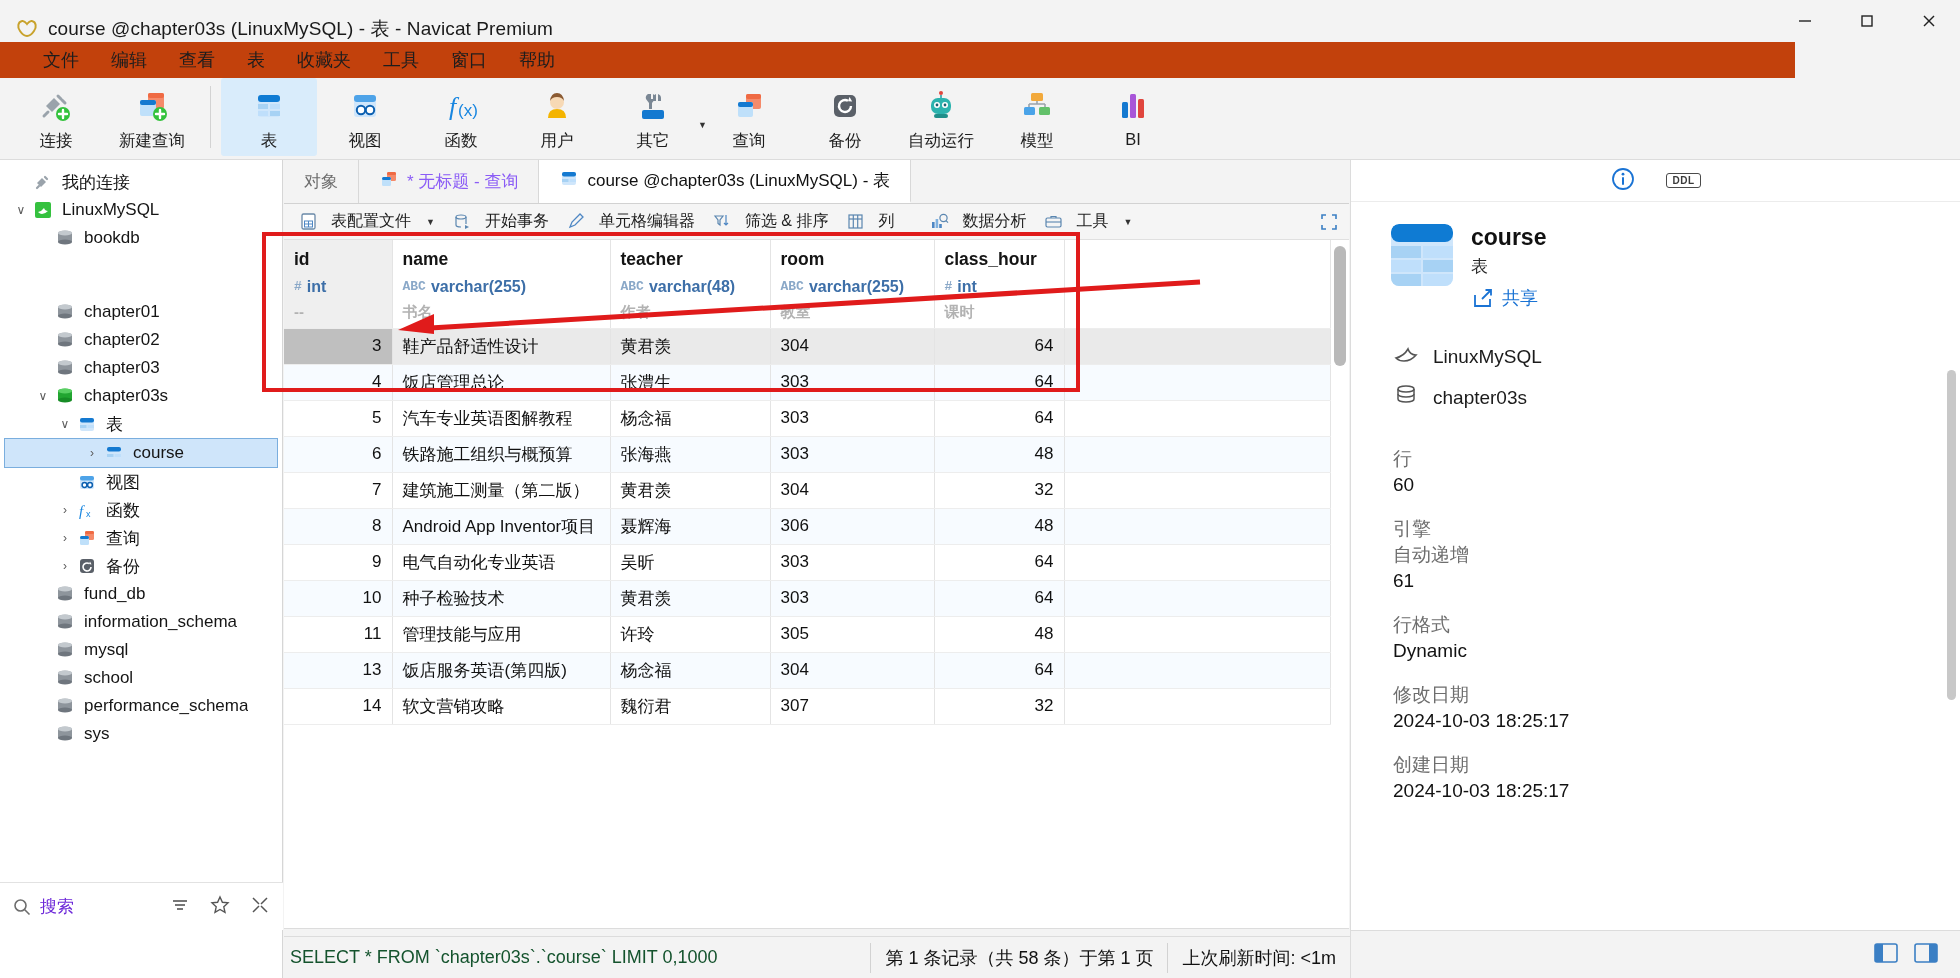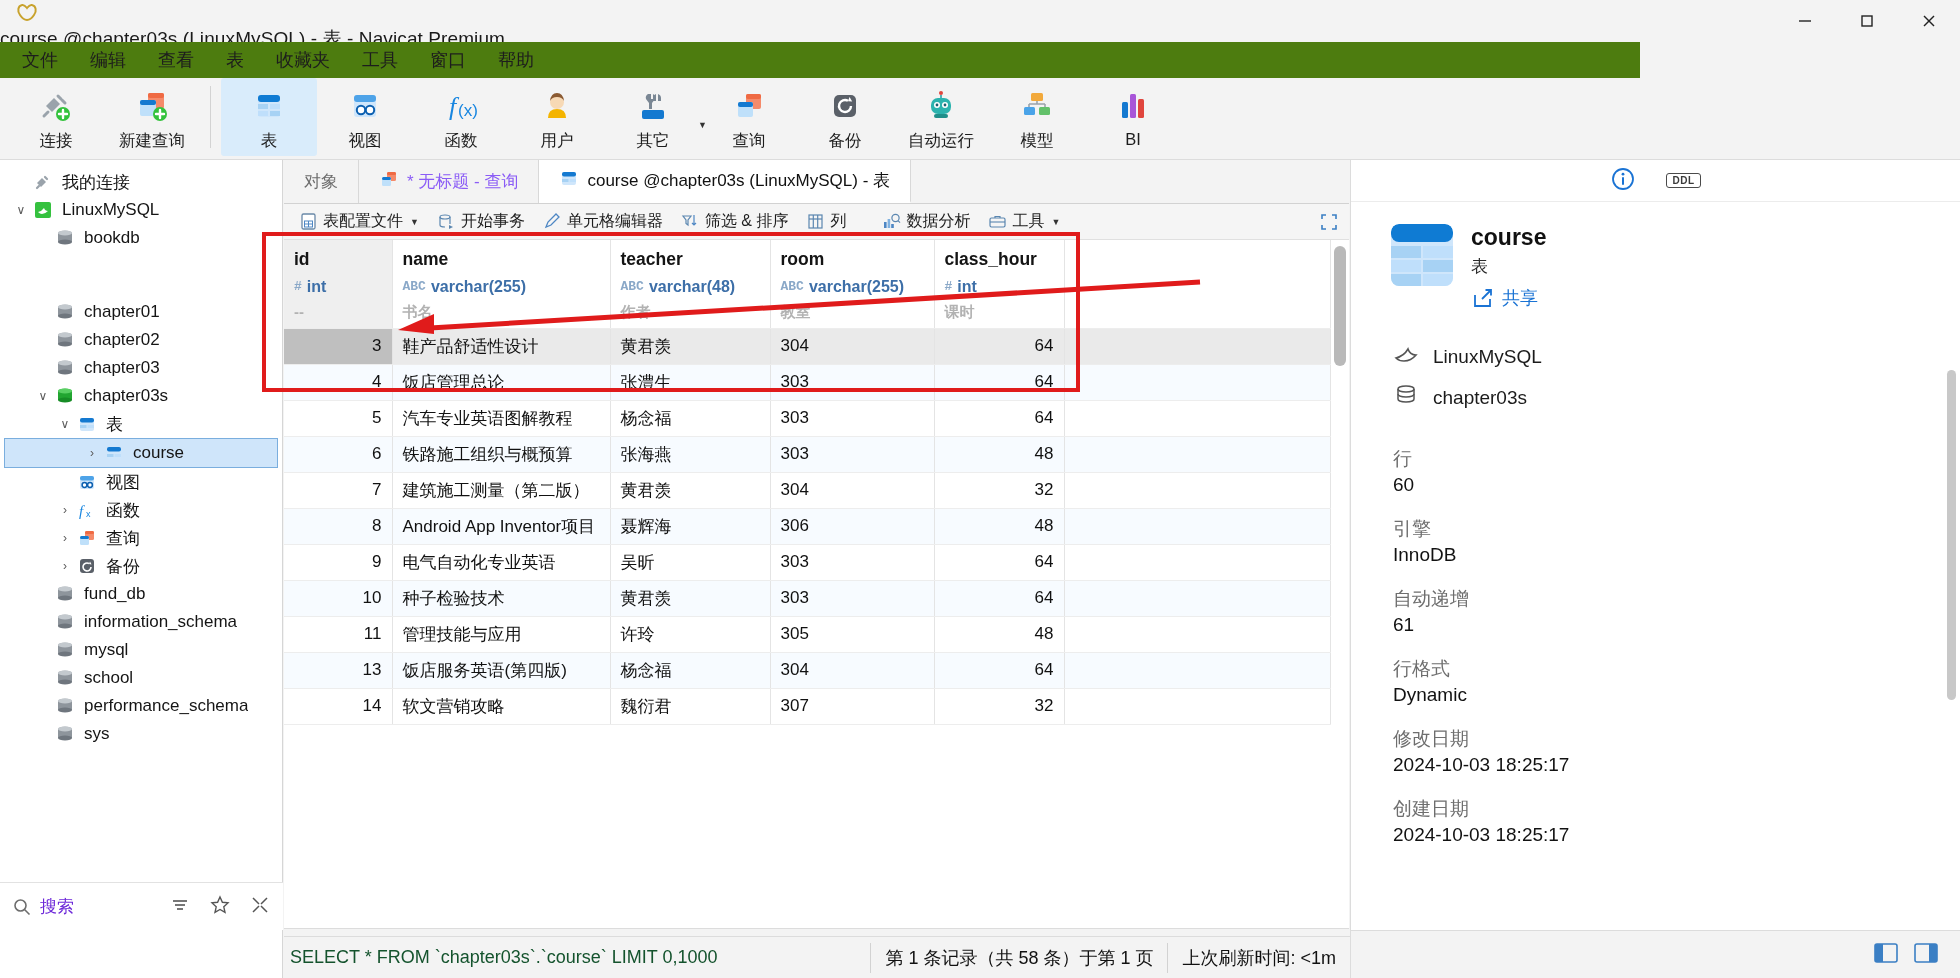--- a/index.html
+++ b/index.html
@@ -7,34 +7,34 @@
     width: 1960px; height: 978px;
     font-family: "Liberation Sans", "DejaVu Sans", sans-serif;
     background: #ffffff;
     overflow: hidden;
   }
   #app { position: relative; width: 1960px; height: 978px; background:#f3f3f3; }
 
   
   .titlebar {
     position:absolute; top:0; left:0; width:1960px; height:42px;
-    background:#f3f3f3; display:flex; align-items:flex-start;flex-direction:column;
+    background:#f3f3f3; display:flex; align-items:flex-end;
   }
   .tb-logo { width:26px; height:26px; margin-left:14px; margin-right:8px; position:relative; }
   .tb-logo svg { width:26px; height:26px; display:block; }
   .tb-title { font-size:19px; color:#1a1a1a; letter-spacing:.1px; }
   .tb-winbtns { position:absolute; right:0; top:0; display:flex; height:42px; }
   .winbtn { width:62px; height:42px; display:flex; align-items:center; justify-content:center;
             font-size:15px; color:#222; }
   .winbtn svg { display:block; }
 
   
   .menubar {
-    position:absolute; top:42px; left:0; width:1640px; height:36px;
-    background:#4d7c0f; display:flex; align-items:center; padding-left:6px;
+    position:absolute; top:42px; left:0; width:1795px; height:36px;
+    background:#c2410c; display:flex; align-items:center; padding-left:27px;
   }
   .menuitem { font-size:18px; color:#1d1d1d; padding:4px 16px; cursor:default; }
 
   
   .toolbar {
     position:absolute; top:78px; left:0; width:1960px; height:82px;
     background:#f3f3f3; display:flex; align-items:flex-start; padding-left:8px;
     border-bottom:1px solid #dcdcdc;
   }
   .tbtn { width:96px; height:78px; display:flex; flex-direction:column; align-items:center;
@@ -71,21 +71,21 @@
   
   .main { position:absolute; left:284px; top:160px; width:1065px; height:818px; background:#fff; }
   .tabstrip { height:44px; background:#f3f3f3; display:flex; align-items:stretch; border-bottom:1px solid #d2d2d2; }
   .tab { display:flex; align-items:center; gap:8px; padding:0 20px; font-size:17px; color:#8b5cf6;
          border-right:1px solid #d8d8d8; background:#f3f3f3; }
   .tab.obj { color:#6c6c6c; }
   .tab.active { background:#fff; color:#111; border-bottom:2px solid #fff; }
 
   .gridtoolbar { height:36px; background:#f5f5f5; display:flex; align-items:center; gap:4px;
                  padding-left:8px; border-bottom:1px solid #e0e0e0; position:relative; }
-  .gt { display:flex; align-items:center; gap:5px; font-size:16px; color:#1d1d1d; padding:2px 7px;text-align:center; }
+  .gt { display:flex; align-items:center; gap:13px; font-size:16px; color:#1d1d1d; padding:2px 7px;text-align:center; }
   .gt .caret { font-size:9px; color:#333; margin-left:2px; }
   .gt-fullscreen { position:absolute; right:10px; top:8px; }
 
   
   .gridwrap { position:relative; height:calc(818px - 44px - 36px - 50px); overflow:hidden; background:#fff; }
   table.grid { border-collapse:collapse; width:1046px; table-layout:fixed; }
   table.grid th, table.grid td { border-right:1px solid #e4e4e4; border-bottom:1px solid #ededed; }
   thead th {
     background:#fff; text-align:left; vertical-align:top; padding:8px 10px 6px 10px; height:86px;
     border-bottom:1px solid #d8d8d8;
@@ -950,21 +950,20 @@
             </svg>
         </span>
         <span>chapter03s</span>
       </div>
     </div>
 
     <div class="info-props">
       <div class="pk">行</div>
       <div class="pv">60</div>
       <div class="pk">引擎</div>
-      <div class="pv">InnoDB</div>
       <div class="pk">自动递增</div>
       <div class="pv">61</div>
       <div class="pk">行格式</div>
       <div class="pv">Dynamic</div>
       <div class="pk">修改日期</div>
       <div class="pv">2024-10-03 18:25:17</div>
       <div class="pk">创建日期</div>
       <div class="pv">2024-10-03 18:25:17</div>
     </div>
 

